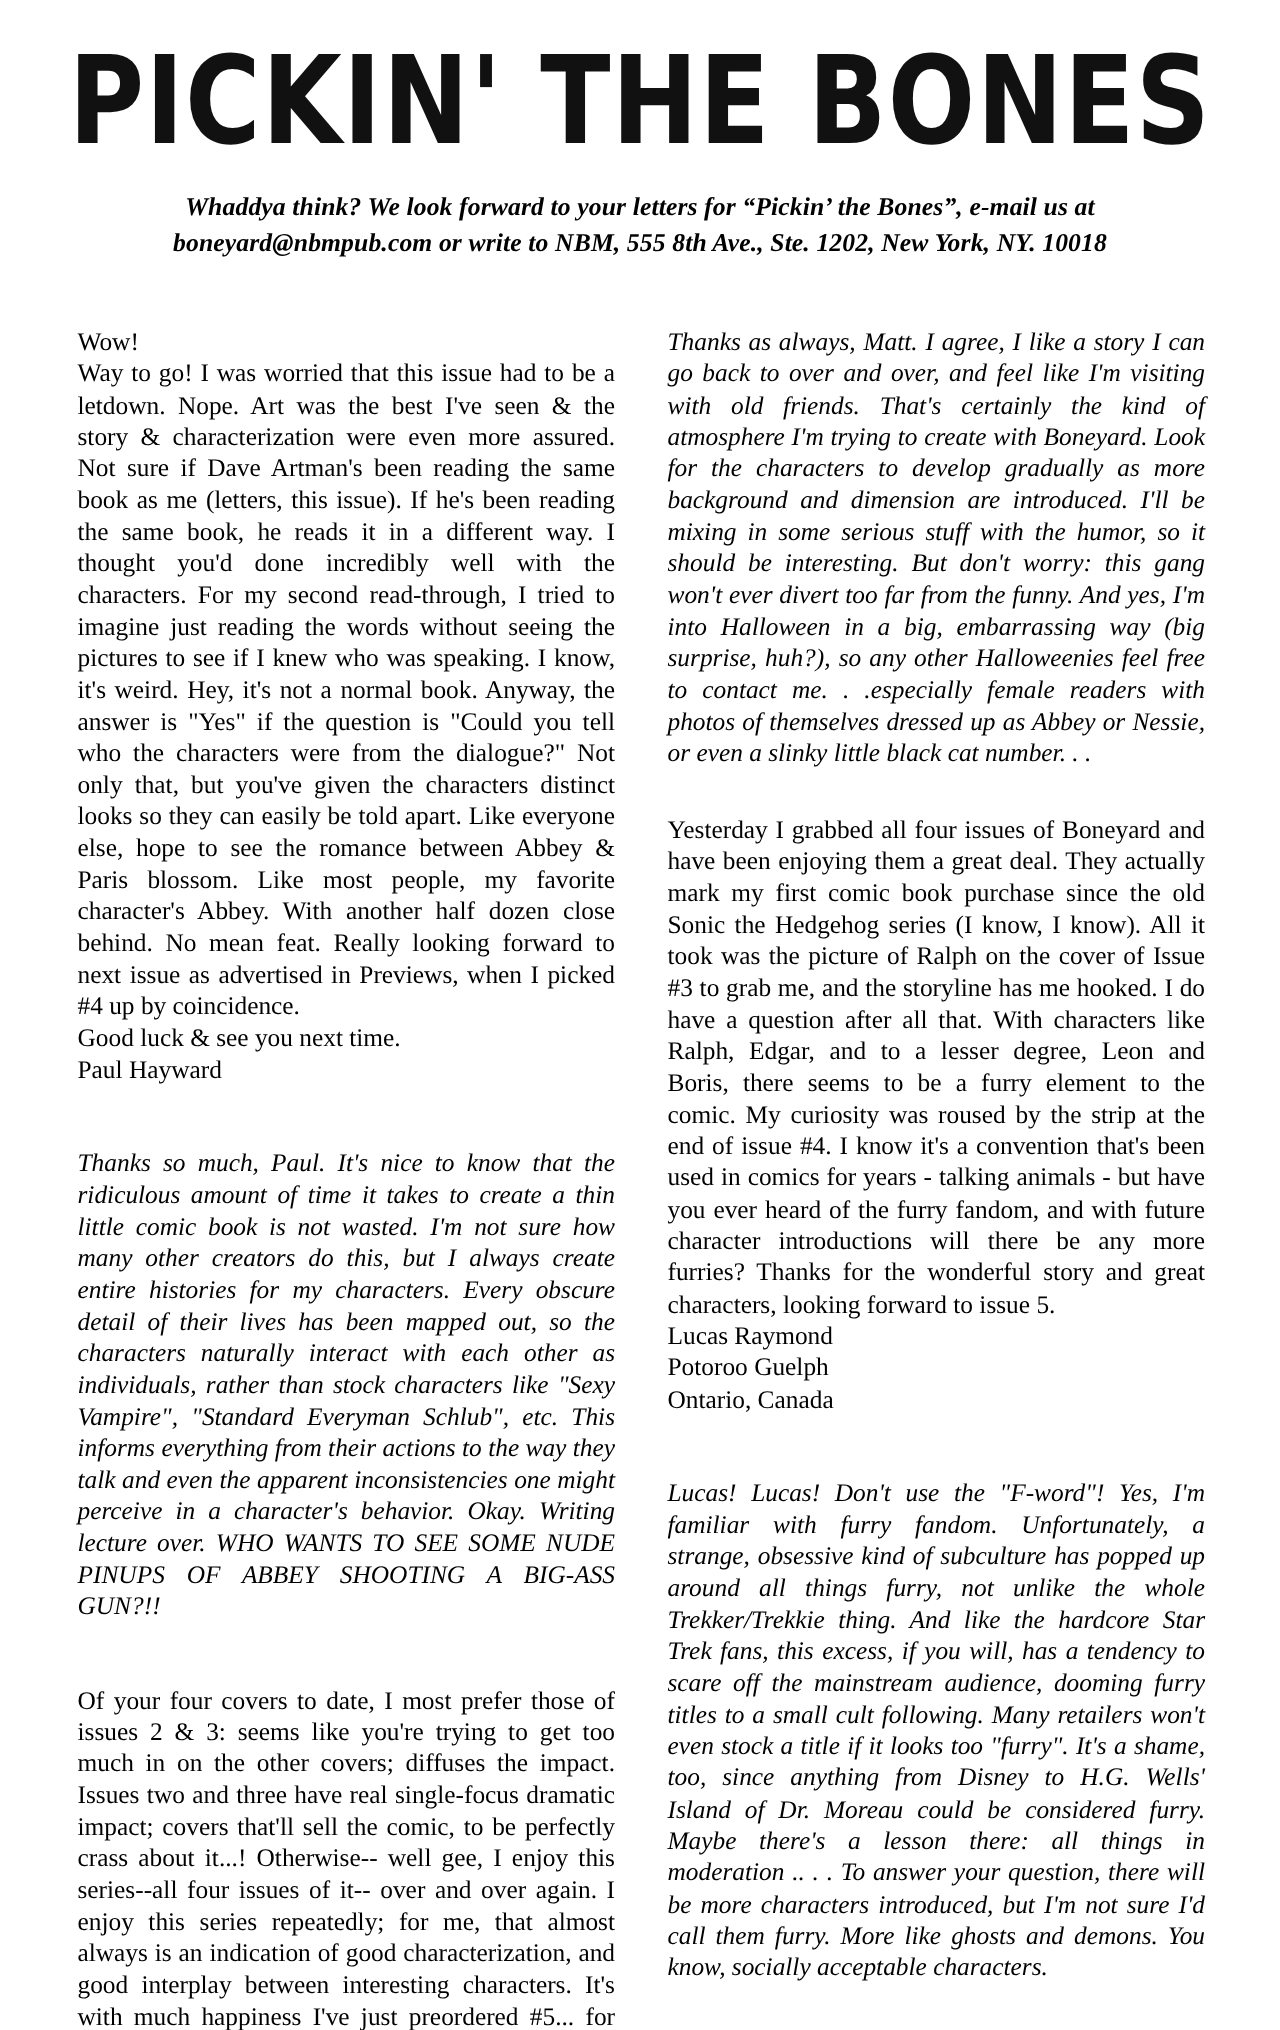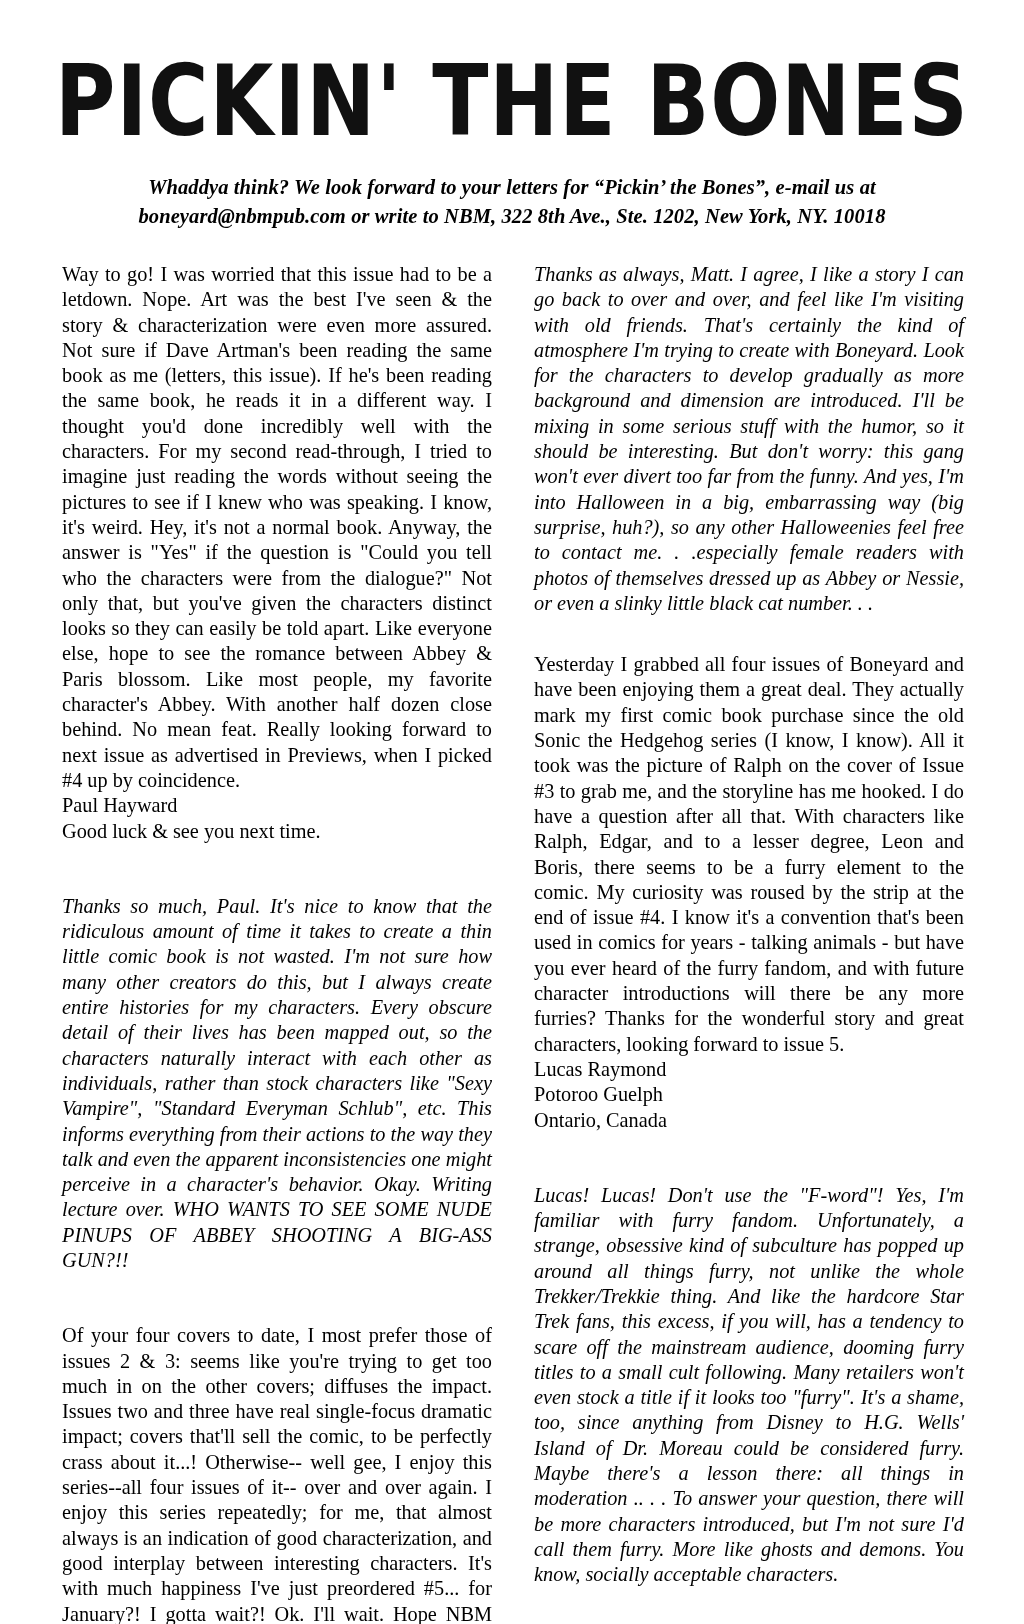--- a/index.html
+++ b/index.html
@@ -21,21 +21,21 @@
     width: 1024px;
     height: 1624px;
     box-sizing: border-box;
     padding: 0;
     position: relative;
   }
 
   
   .masthead {
     text-align: center;
-    padding-top: 57px;
+    padding-top: 36px;
   }
   .masthead-title {
     font-family: "DejaVu Sans", sans-serif;
     font-weight: bold;
     font-size: 80px;
     line-height: 0.92;
     letter-spacing: 1px;
     margin: 0;
     padding: 0 20px;
     color: #111111;
@@ -99,32 +99,33 @@
 </head>
 <body>
 
 <div class="page">
 
   <div class="masthead">
     <h1 class="masthead-title">PICKIN' THE BONES</h1>
 
     <div class="masthead-sub">
       <span class="line">Whaddya think? We look forward to your letters for “Pickin’ the Bones”, e-mail us at</span>
-      <span class="line">boneyard@nbmpub.com or write to NBM, 322 8th Ave., Ste. 1202, New York, NY. 10018</span>
+      <span class="line">boneyard@nbmpub.com or write to NBM, 555 8th Ave., Ste. 1202, New York, NY. 10018</span>
     </div>
   </div>
 
   <div class="columns">
 
     <div class="col col-left">
 
       <div>
+        <p class="body last-ragged">Wow!</p>
         <p class="body">Way to go! I was worried that this issue had to be a letdown. Nope. Art was the best I've seen &amp; the story &amp; characterization were even more assured. Not sure if Dave Artman's been reading the same book as me (letters, this issue). If he's been reading the same book, he reads it in a different way. I thought you'd done incredibly well with the characters. For my second read-through, I tried to imagine just reading the words without seeing the pictures to see if I knew who was speaking. I know, it's weird. Hey, it's not a normal book. Anyway, the answer is "Yes" if the question is "Could you tell who the characters were from the dialogue?" Not only that, but you've given the characters distinct looks so they can easily be told apart. Like everyone else, hope to see the romance between Abbey &amp; Paris blossom. Like most people, my favorite character's Abbey. With another half dozen close behind. No mean feat. Really looking forward to next issue as advertised in Previews, when I picked #4 up by coincidence.</p>
+        <p class="sig">Good luck &amp; see you next time.</p>
         <p class="sig">Paul Hayward</p>
-        <p class="sig">Good luck &amp; see you next time.</p>
       </div>
 
       <div class="gap-lg"></div>
 
       <div>
         <p class="body reply"><span>Thanks so much, Paul. It's nice to know that the ridiculous amount of time it takes to create a thin little comic book is not wasted. I'm not sure how many other creators do this, but I always create entire histories for my characters. Every obscure detail of their lives has been mapped out, so the characters naturally interact with each other as individuals, rather than stock characters like "Sexy Vampire", "Standard Everyman Schlub", etc. This informs everything from their actions to the way they talk and even the apparent inconsistencies one might perceive in a character's behavior. Okay. Writing lecture over. </span><span class="caps-run">WHO WANTS TO SEE SOME NUDE PINUPS OF ABBEY SHOOTING A BIG-ASS GUN?!!</span></p>
       </div>
 
       <div class="gap-lg"></div>
 

